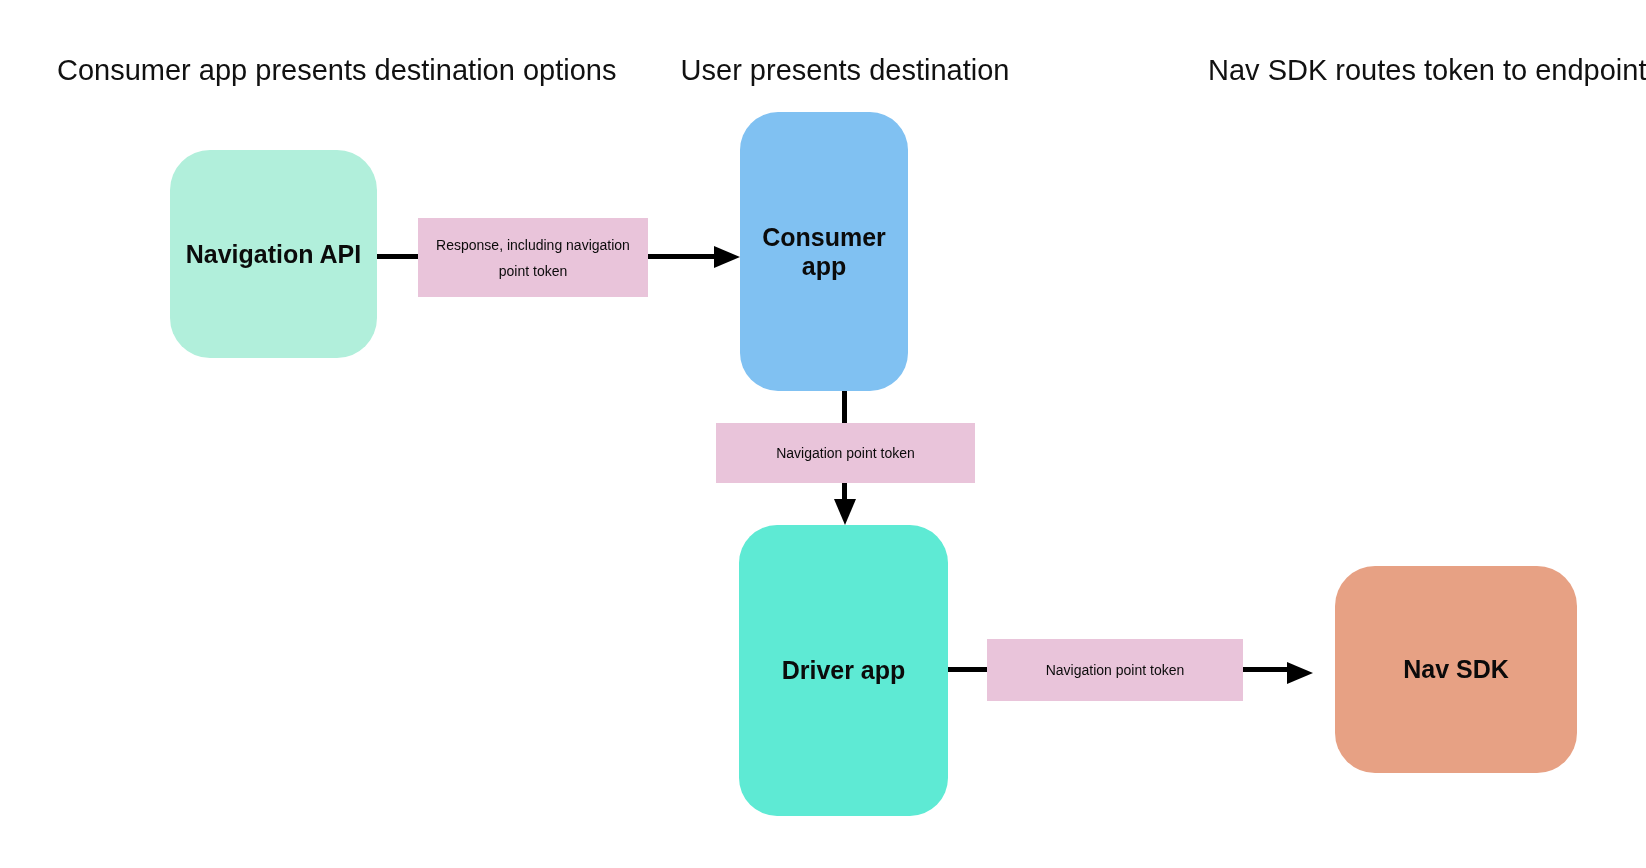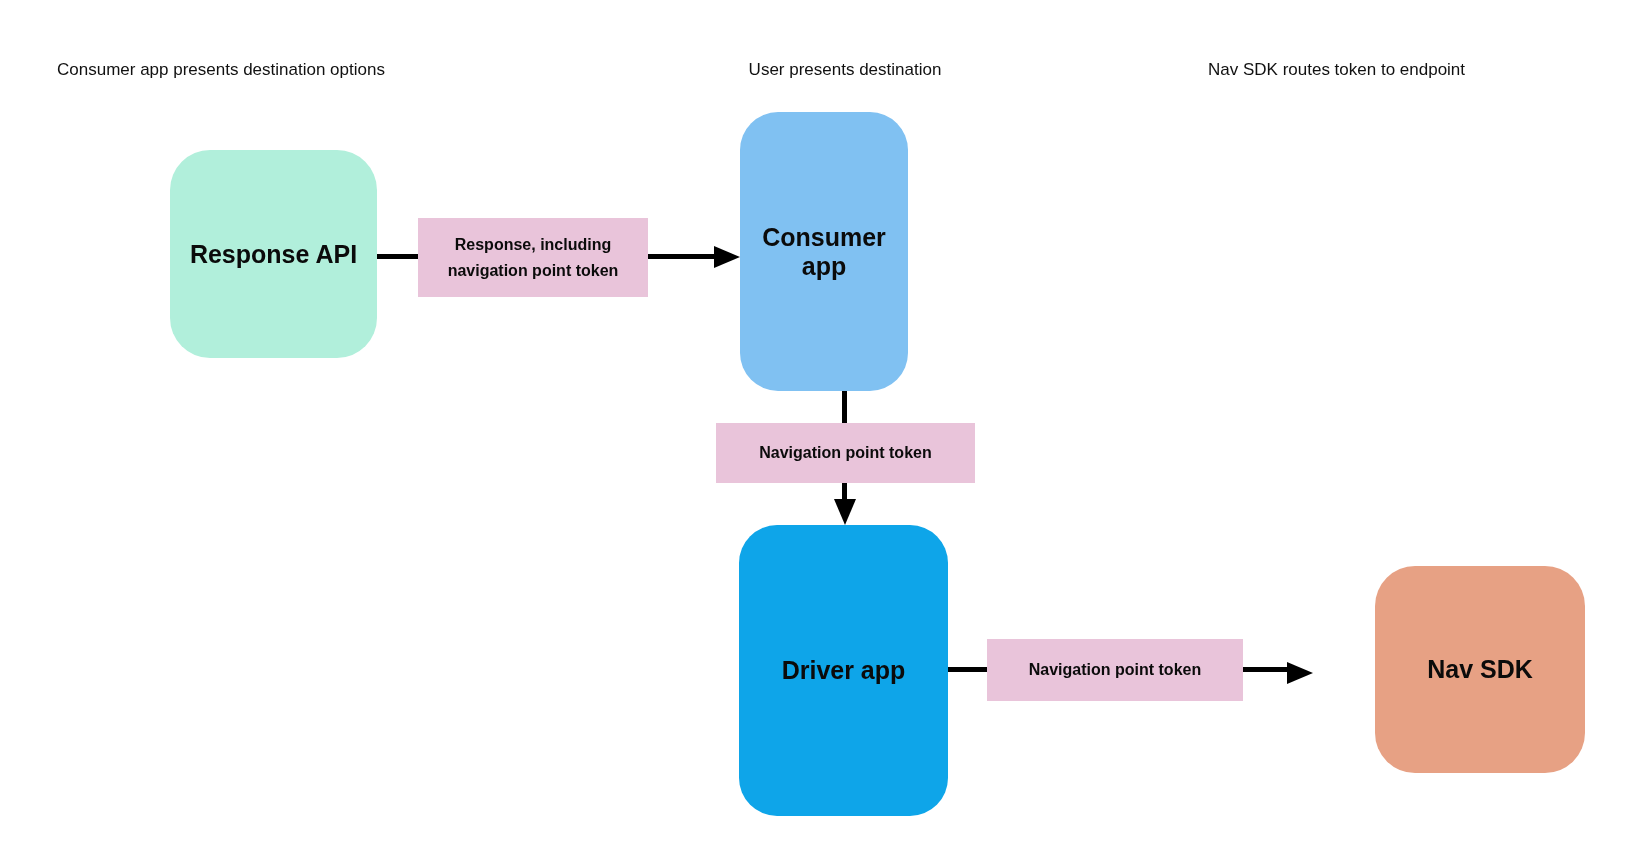--- a/index.html
+++ b/index.html
@@ -7,63 +7,62 @@
     position:relative;
     width:1646px;height:868px;
     background:#ffffff;
     font-family:"Liberation Sans", sans-serif;
     color:#0b0b0b;
     overflow:hidden;
   }
   .caption{
     position:absolute;
     top:55px;
-    font-size:17px;
+    font-size:29px;
     line-height:30px;
     color:#111111;
     white-space:nowrap;
   }
   .caption.c1{left:57px;}
   .caption.c2{left:845px;transform:translateX(-50%);}
   .caption.c3{left:1208px;}
 
   .node{
     position:absolute;
     display:flex;align-items:center;justify-content:center;
     font-size:25px;font-weight:bold;color:#0b0b0b;
     text-align:center;
     z-index:3;
   }
   .node-geocoding{left:170px;top:150px;width:207px;height:208px;border-radius:40px;}
   .node-consumer {left:740px;top:112px;width:168px;height:279px;border-radius:38px;}
   .node-driver   {left:739px;top:525px;width:209px;height:291px;border-radius:38px;}
-  .node-navsdk   {left:1375px;top:566px;width:210px;height:207px;border-radius:40px;}
+  .node-navsdk   {left:1335px;top:566px;width:242px;height:207px;border-radius:40px;}
 
   .edge-line{position:absolute;background:#000000;z-index:1;}
   .line-1{left:377px;top:254px;width:340px;height:5px;}
   .line-2{left:842px;top:391px;width:5px;height:108px;}
   .line-3{left:947px;top:667px;width:342px;height:5px;}
 
   .arrowhead{position:absolute;width:0;height:0;z-index:2;}
   .head-right{border-top:11px solid transparent;border-bottom:11px solid transparent;border-left:26px solid #000000;}
   .head-down {border-left:11px solid transparent;border-right:11px solid transparent;border-top:26px solid #000000;}
   .head-1{left:714px;top:246px;}
   .head-2{left:834px;top:499px;}
   .head-3{left:1287px;top:662px;}
 
   .edge-label{
     position:absolute;
     display:flex;align-items:center;justify-content:center;
-    font-size:16px;line-height:26px;
+    font-size:14px;line-height:26px;
     text-align:center;
     color:#0b0b0b;
     z-index:4;
     box-sizing:border-box;
     padding:0 4px;
-    font-weight:bold;
   }
   .label-1{left:418px;top:218px;width:230px;height:79px;}
   .label-2{left:716px;top:423px;width:259px;height:60px;}
   .label-3{left:987px;top:639px;width:256px;height:62px;}
 </style>
 </head>
 <body>
 
 <div class="canvas">
 
@@ -77,25 +76,25 @@
 
   <div class="edge-line line-2"></div>
   <div class="arrowhead head-down head-2"></div>
   <div class="edge-label label-2" style="background-color: rgb(233, 196, 218);">Navigation point token</div>
 
   <div class="edge-line line-3"></div>
   <div class="arrowhead head-right head-3"></div>
   <div class="edge-label label-3" style="background-color: rgb(233, 196, 218);">Navigation point token</div>
 
   <div class="node node-geocoding" style="background-color: rgb(177, 239, 219);">
-    <span>Response API</span>
+    <span>Navigation API</span>
   </div>
   <div class="node node-consumer" style="background-color: rgb(128, 193, 242);">
     <span>Consumer app</span>
   </div>
-  <div class="node node-driver" style="background-color: #0ea5e9;">
+  <div class="node node-driver" style="background-color: #5eead4;">
     <span>Driver app</span>
   </div>
   <div class="node node-navsdk" style="background-color: rgb(231, 161, 132);">
     <span>Nav SDK</span>
   </div>
 
 </div>
 
 </body></html>

